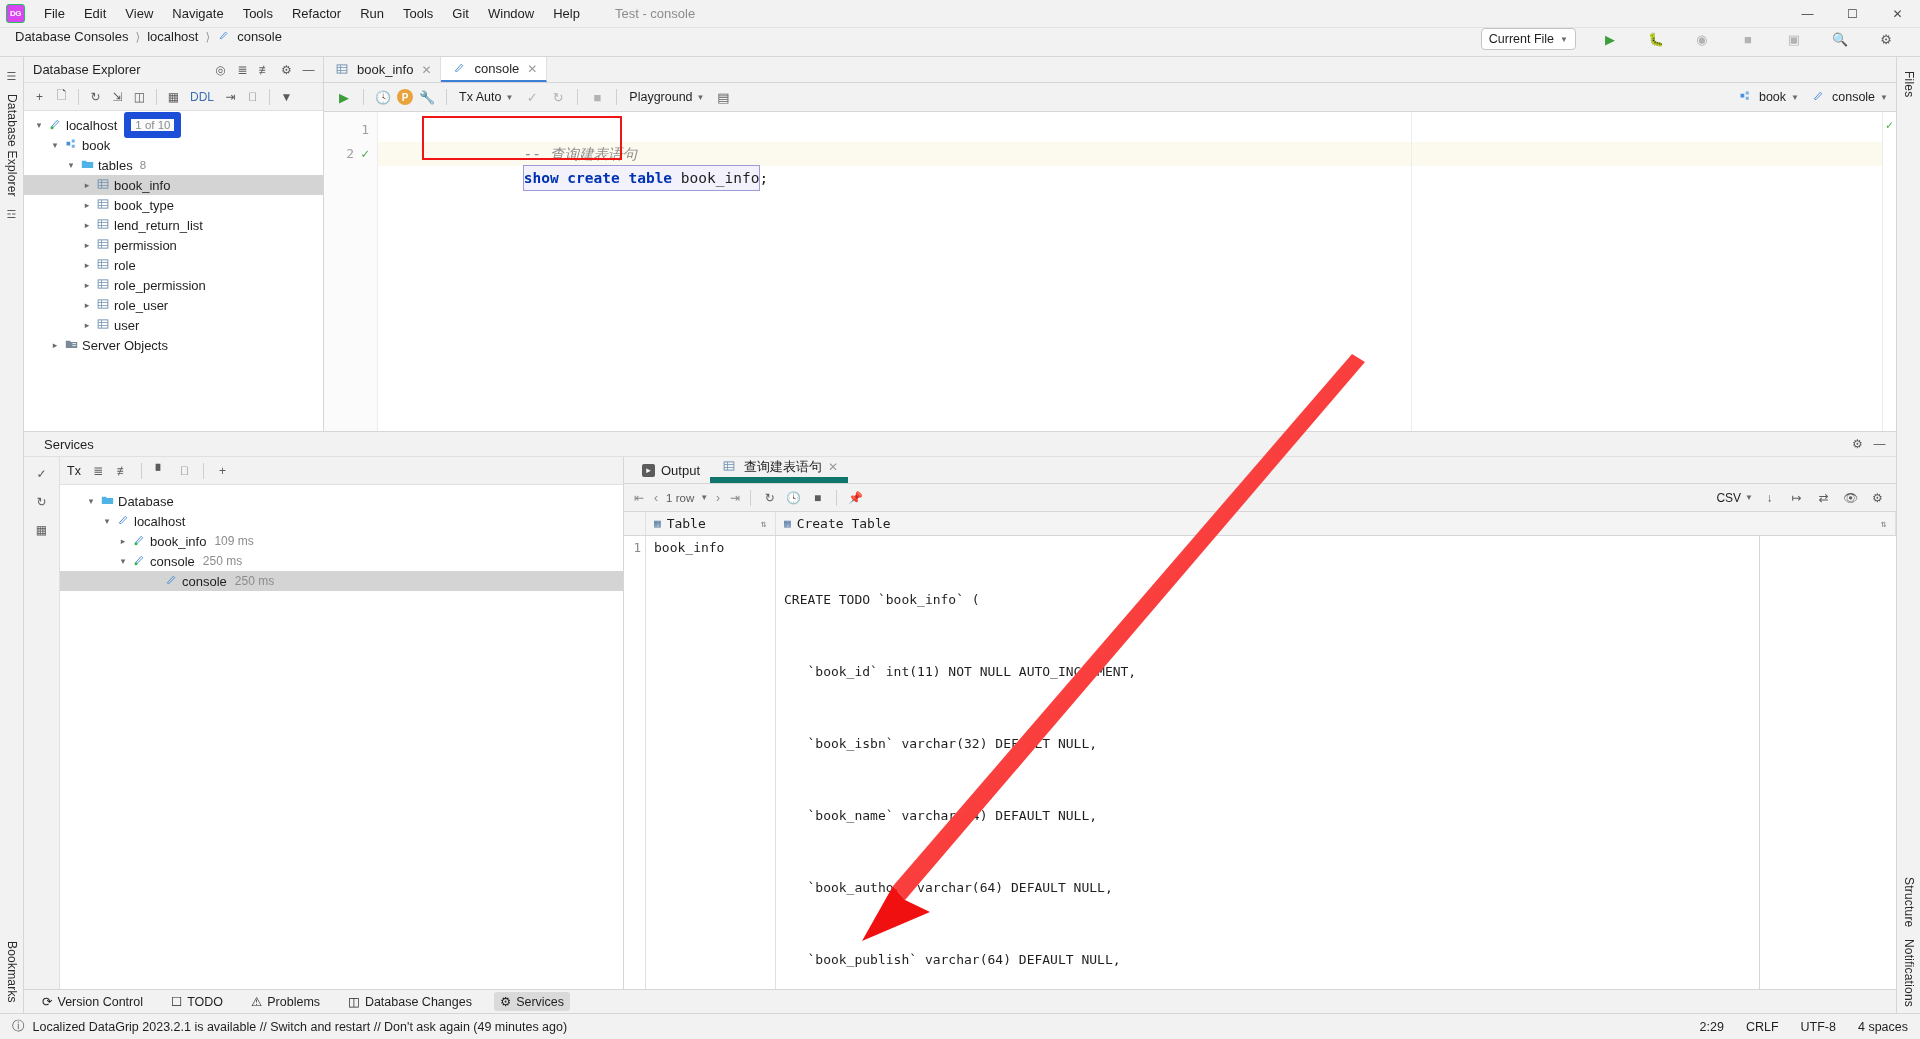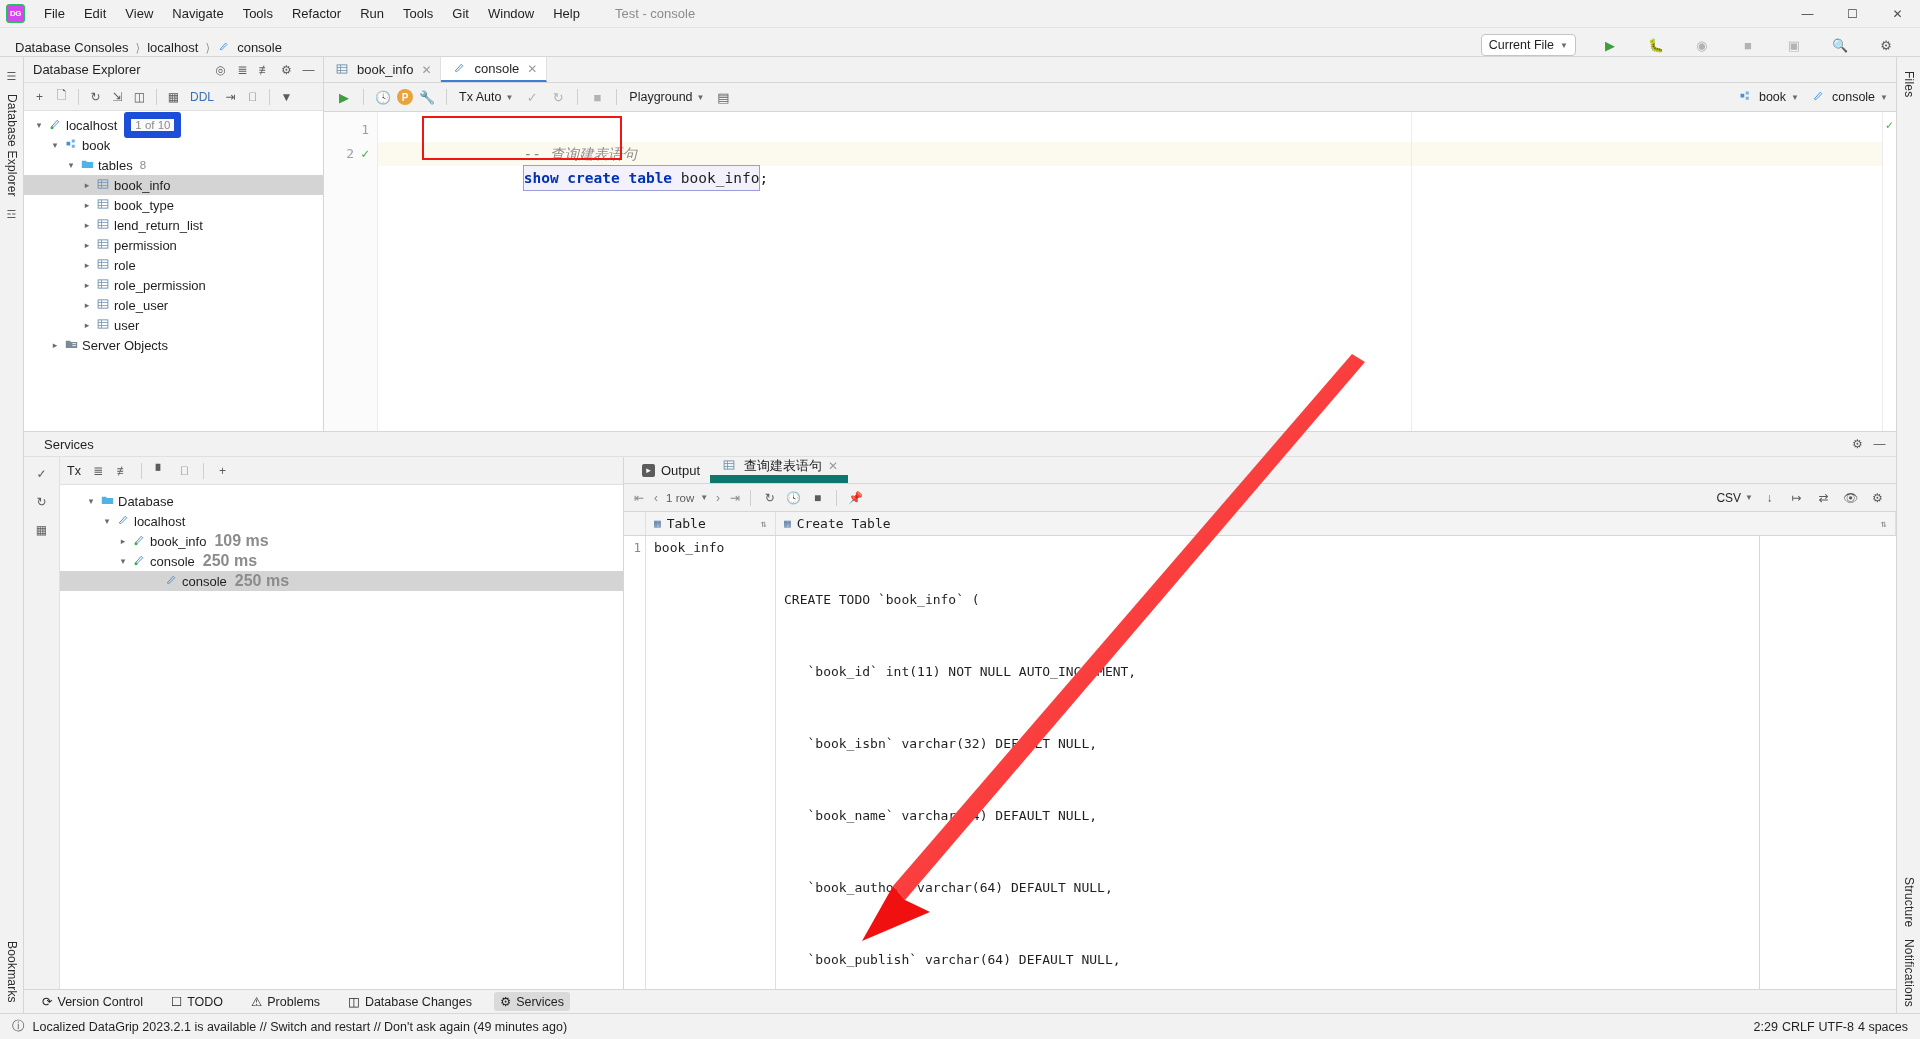--- a/index.html
+++ b/index.html
@@ -30,21 +30,21 @@
   }
   .win-title { margin-left: 26px; color: #8c8c8c; font-size: 13px; }
   .win-ctrls { margin-left: auto; display: flex; }
   .win-btn {
     width: 45px; height: 28px; display: flex; align-items: center; justify-content: center;
     color: #4a4a4a; font-size: 12px;
   }
 
   
   .navbar {
-    height: 29px; display: flex; align-items: flex-end;
+    height: 29px; display: flex; align-items: flex-start;
     background: #f2f2f2; border-bottom: 1px solid #d6d6d6;
     padding-left: 12px; flex: none;
   }
   .crumbs { display: flex; align-items: center; gap: 2px; font-size: 13px; }
   .crumb { color: #1f1f1f; padding: 1px 3px; }
   .crumb-sep { color: #9a9a9a; padding: 0 2px; font-size: 12px; }
   .nav-right { margin-left: auto; display: flex; align-items: center; gap: 22px; padding-right: 22px; }
   .run-config {
     display: flex; align-items: center; gap: 6px;
     border: 1px solid #c4c4c4; border-radius: 4px; background: #fff;
@@ -188,30 +188,30 @@
   }
   .svc-vtb .mini-ic { width: 24px; height: 22px; }
   .svc-tree-wrap { flex: 1; display: flex; flex-direction: column; min-width: 0; background: #fff; }
   .svc-tb {
     height: 28px; display: flex; align-items: center; gap: 3px;
     background: #f2f2f2; border-bottom: 1px solid #e0e0e0; padding: 0 7px; flex: none;
   }
   .svc-tb .tx { font-size: 12.5px; color: #1f1f1f; padding-right: 4px; }
   .svc-tree { flex: 1; padding-top: 6px; font-size: 13px; overflow: hidden; background: #fff; }
   .svc-tree .tnode.sel { background: #d4d4d4; }
-  .ms { color: #8c8c8c; font-size: 16px; margin-left: 8px; font-weight: bold; }
+  .ms { color: #8c8c8c; font-size: 12px; margin-left: 8px; }
 
   
   .results { flex: 1; display: flex; flex-direction: column; min-width: 0; background: #fff; }
   .res-tabs {
     height: 27px; display: flex; align-items: stretch; background: #f2f2f2;
     border-bottom: 1px solid #d6d6d6; flex: none; padding-left: 8px;
   }
   .rtab { display: flex; align-items: center; gap: 6px; padding: 0 10px; font-size: 13px; }
-  .rtab.active { background: #f2f2f2; border-bottom: 8px solid #0f766e; }
+  .rtab.active { background: #f2f2f2; border-bottom: 6px solid #0f766e; }
   .sq-ic {
     width: 13px; height: 13px; background: #5c5c5c; color: #fff; font-size: 9px;
     display: flex; align-items: center; justify-content: center; border-radius: 2px;
   }
   .grid-tb {
     height: 28px; display: flex; align-items: center; gap: 3px;
     background: #f2f2f2; border-bottom: 1px solid #d6d6d6; padding: 0 8px; flex: none;
   }
   .pager { display: flex; align-items: center; gap: 6px; font-size: 11.5px; color: #5c5c5c; }
   .pg { color: #8a8a8a; font-size: 12px; padding: 0 2px; }
@@ -258,21 +258,21 @@
     height: 24px; display: flex; align-items: center; gap: 16px;
     background: #f2f2f2; border-top: 1px solid #d6d6d6; padding: 0 12px; flex: none;
     font-size: 12.5px;
   }
   .tw { display: flex; align-items: center; gap: 5px; color: #1f1f1f; padding: 2px 6px; border-radius: 3px; }
   .tw.active { background: #dadada; }
   .statusbar {
     height: 26px; display: flex; align-items: center; background: #f2f2f2;
     border-top: 1px solid #d6d6d6; padding: 0 12px; flex: none; font-size: 12.5px; color: #1f1f1f;
   }
-  .sb-right { margin-left: auto; display: flex; align-items: center; gap: 4px; }
+  .sb-right { margin-left: auto; display: flex; align-items: center; gap: 22px; }
   .sb-msg { color: #1f1f1f; }
 </style>
 </head>
 <body>
 
 <div class="app">
 
   <div class="titlebar">
     <div class="logo">DG</div>
     <div class="menu">

